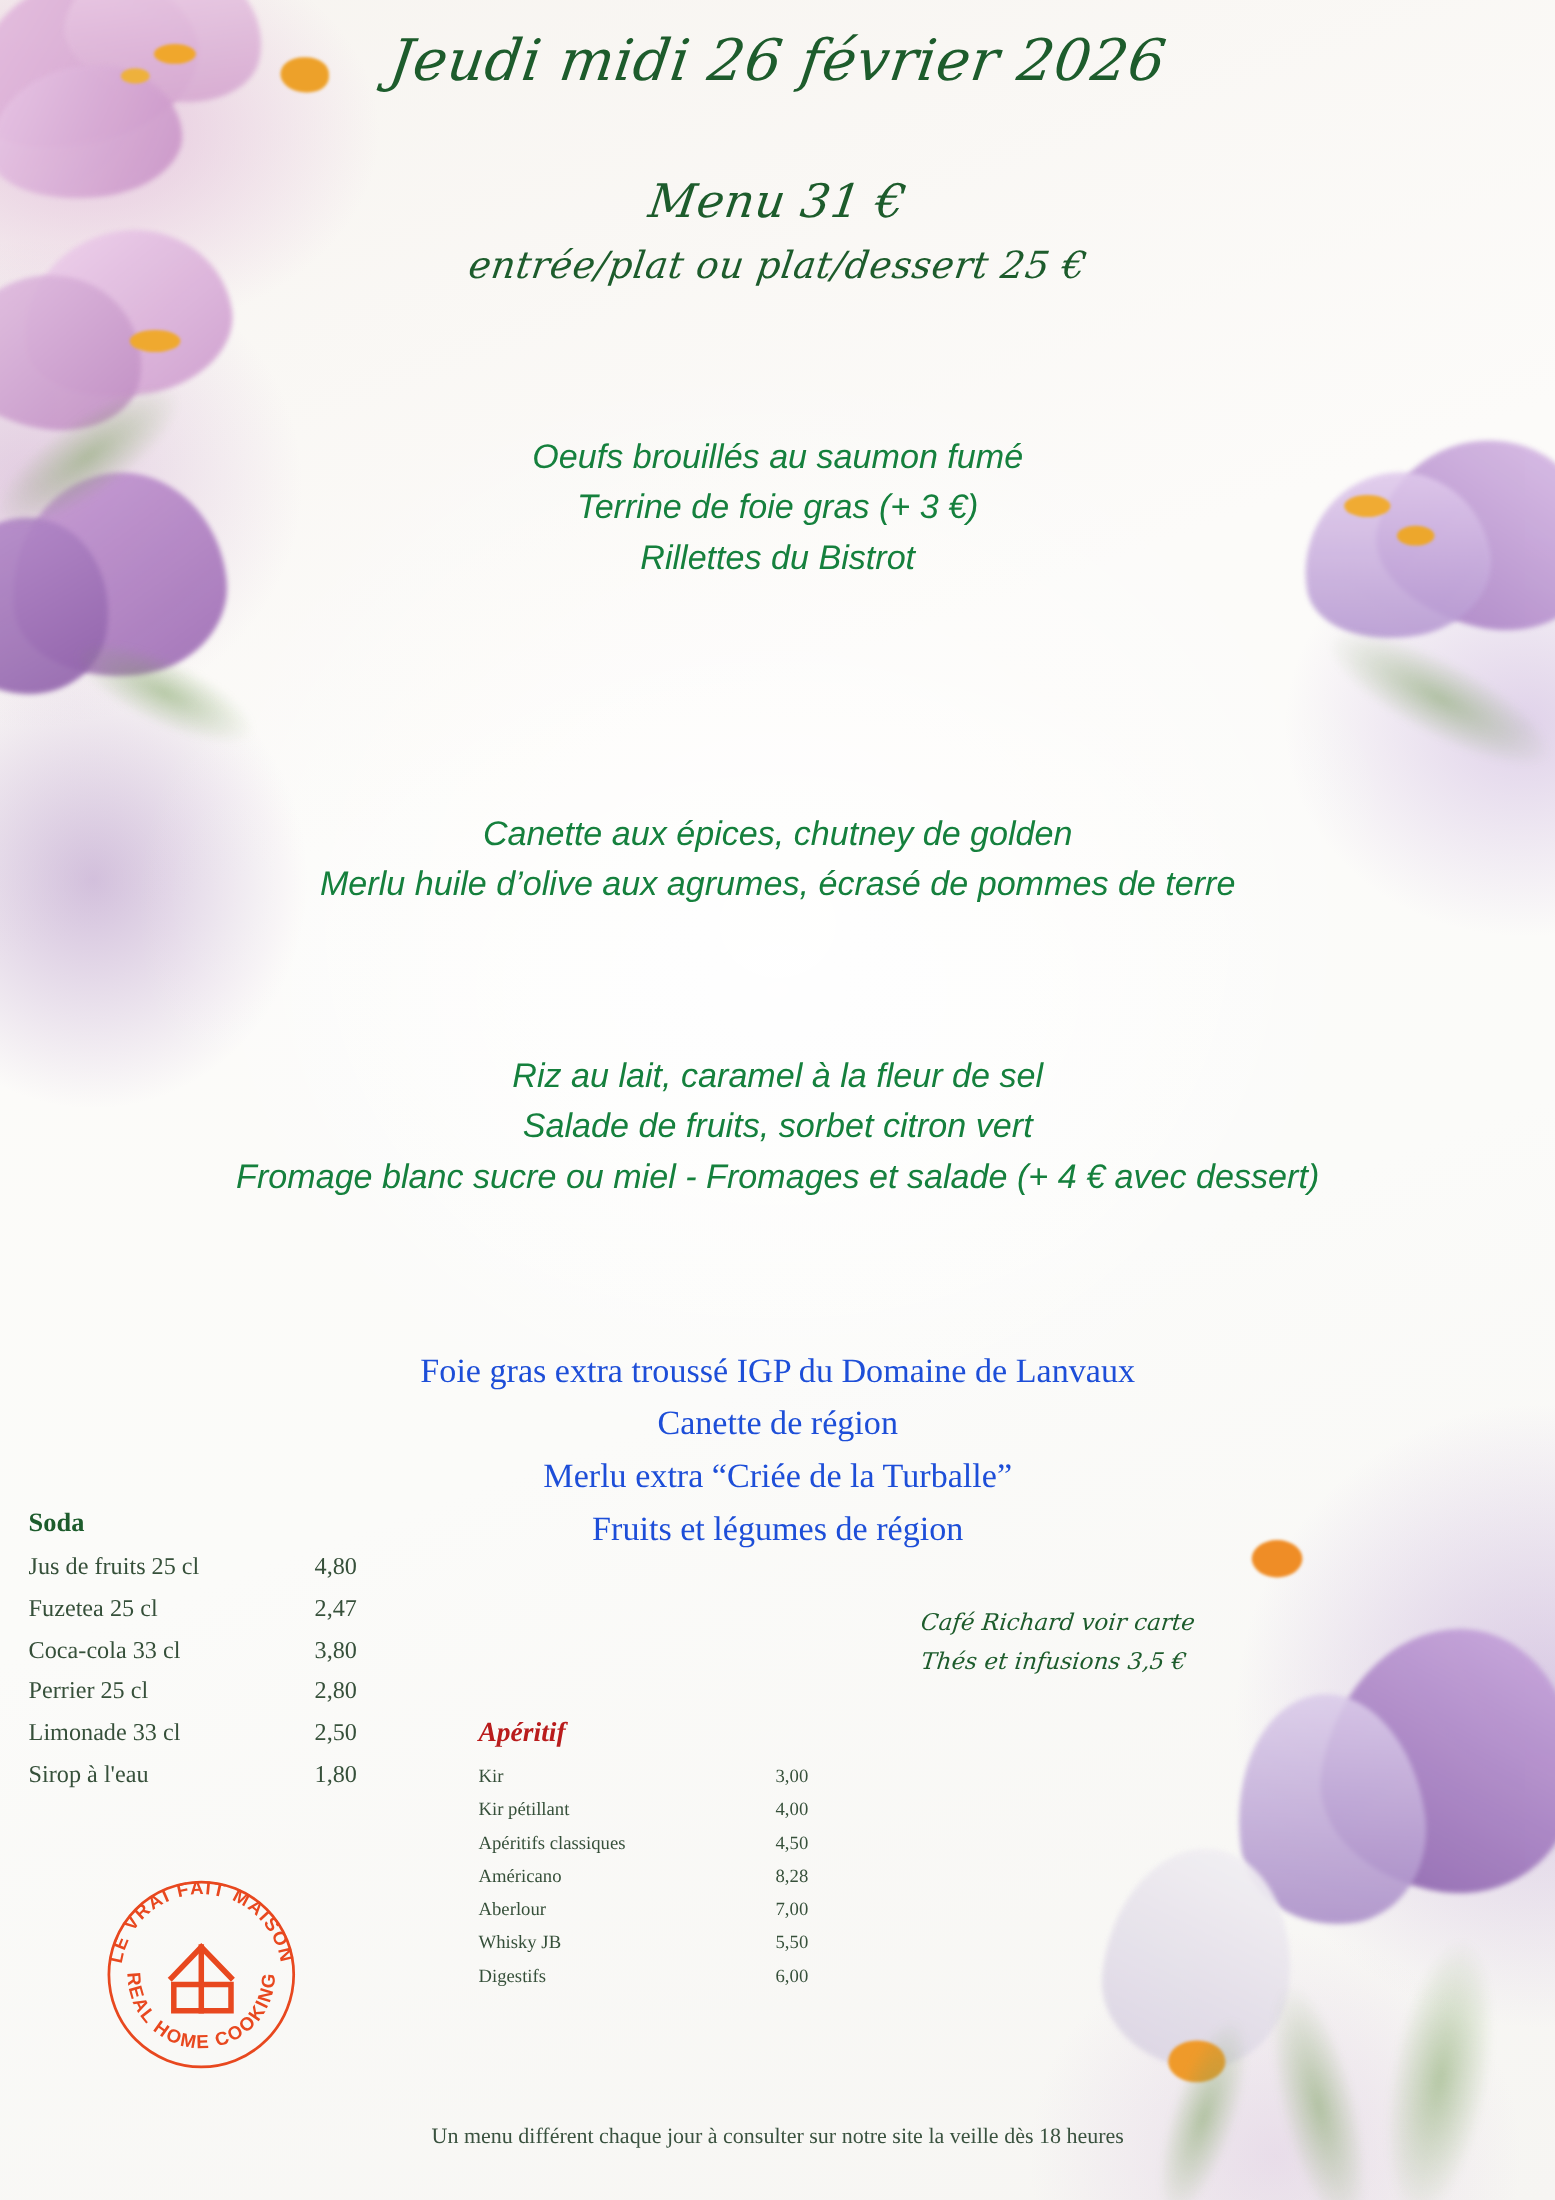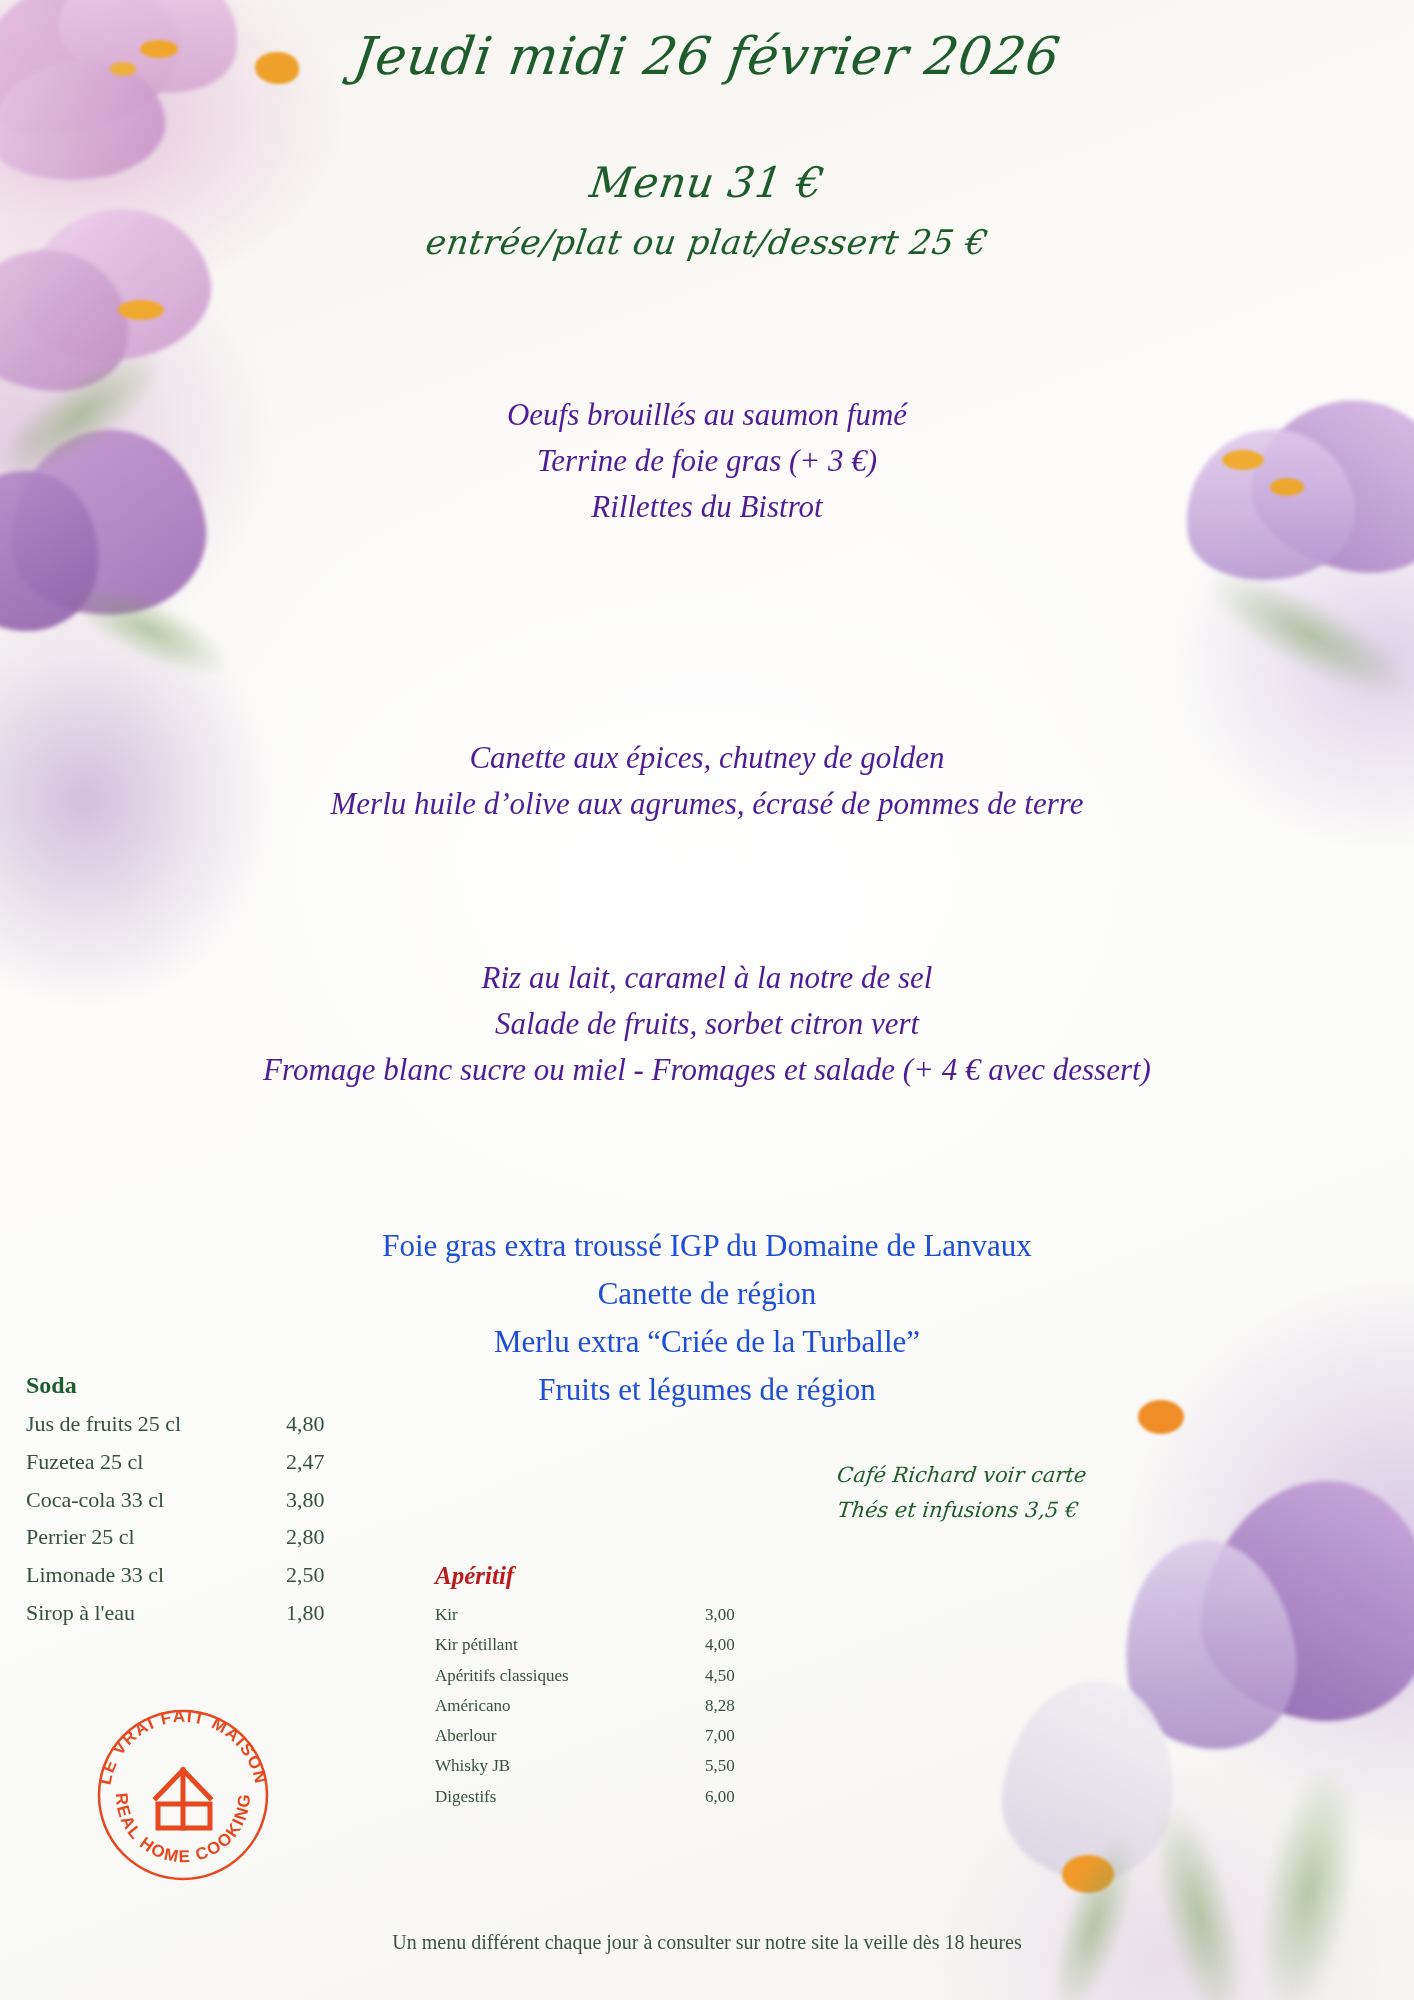--- a/index.html
+++ b/index.html
@@ -93,22 +93,22 @@
     text-align: center;
     font-size: 34px;
     transform: skewX(-8deg);
   }
 
   .course {
     position: absolute;
     width: 100%;
     left: 0;
     text-align: center;
-    color: #4c1d95;
-    font-family: Liberation Serif, serif;
+    color: #15803d;
+    font-family: Liberation Sans, sans-serif;
     font-style: italic;
     font-size: 31px;
     line-height: 1.49;
   }
   .course-starters { top: 392px; }
   .course-mains { top: 735px; }
   .course-desserts { top: 955px; }
 
   .origins {
     position: absolute;
@@ -255,21 +255,21 @@
     <div>Terrine de foie gras (+ 3 €)</div>
     <div>Rillettes du Bistrot</div>
   </div>
 
   <div class="course course-mains">
     <div>Canette aux épices, chutney de golden</div>
     <div>Merlu huile d’olive aux agrumes, écrasé de pommes de terre</div>
   </div>
 
   <div class="course course-desserts">
-    <div>Riz au lait, caramel à la notre de sel</div>
+    <div>Riz au lait, caramel à la fleur de sel</div>
     <div>Salade de fruits, sorbet citron vert</div>
     <div>Fromage blanc sucre ou miel   -   Fromages et salade  (+ 4 € avec dessert)</div>
   </div>
 
   <div class="origins">
     <div>Foie gras extra troussé IGP du Domaine de Lanvaux</div>
     <div>Canette de région</div>
     <div>Merlu extra “Criée de la Turballe”</div>
     <div>Fruits et légumes de région</div>
   </div>

